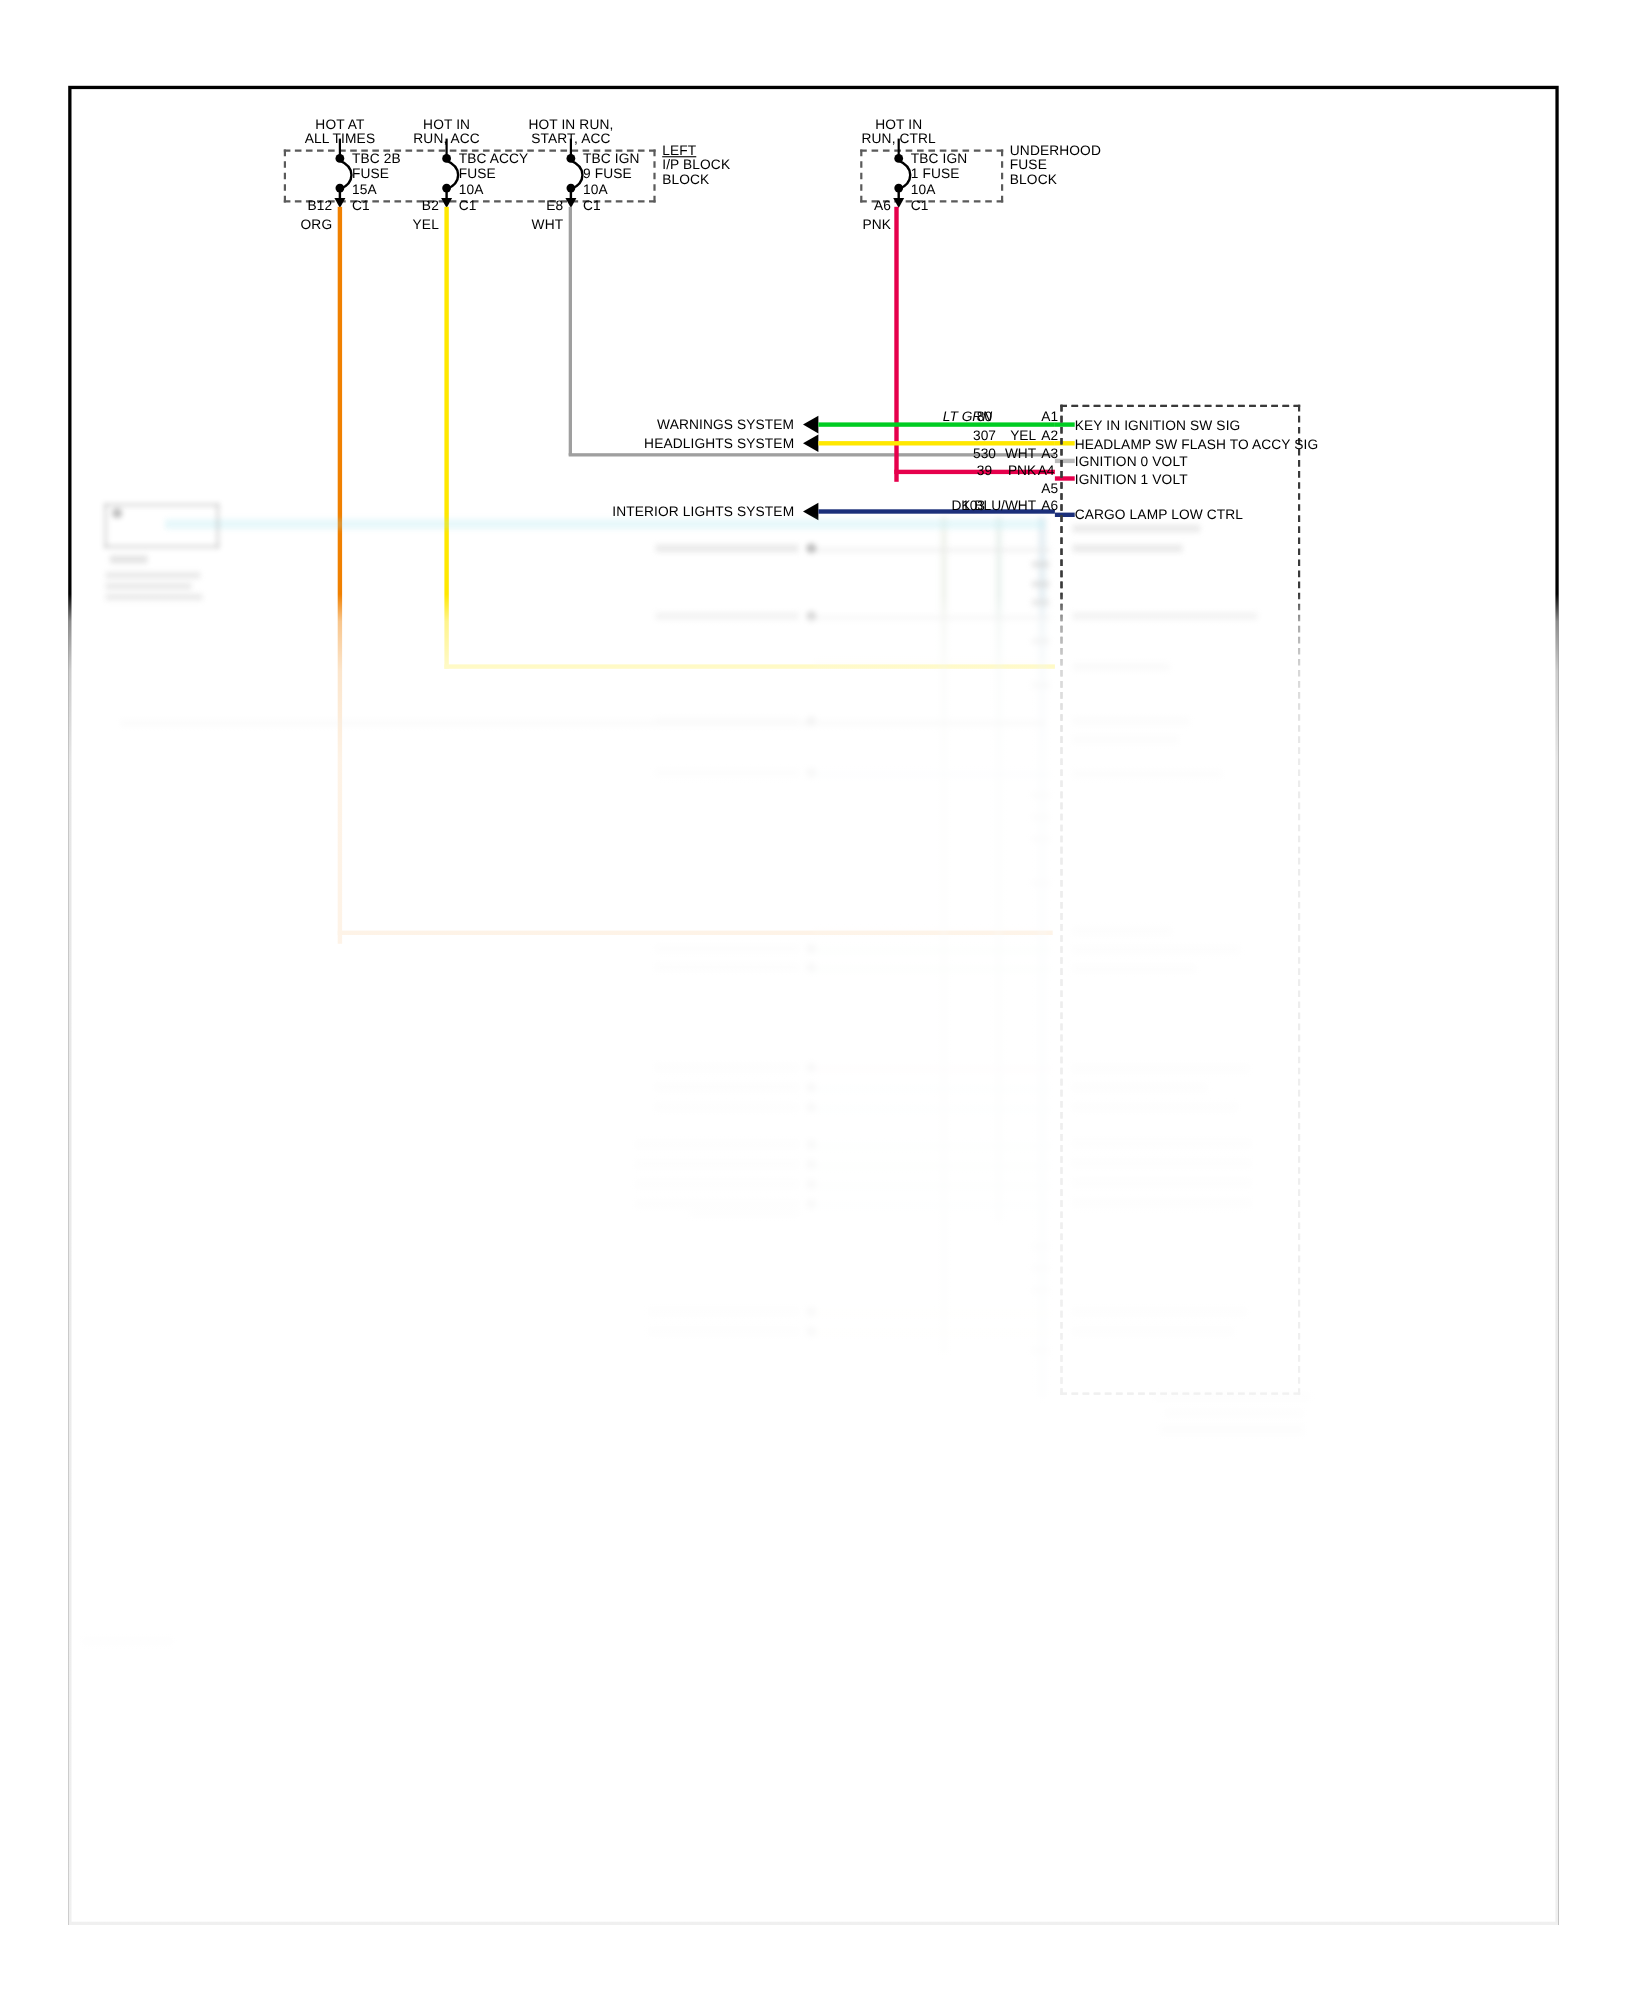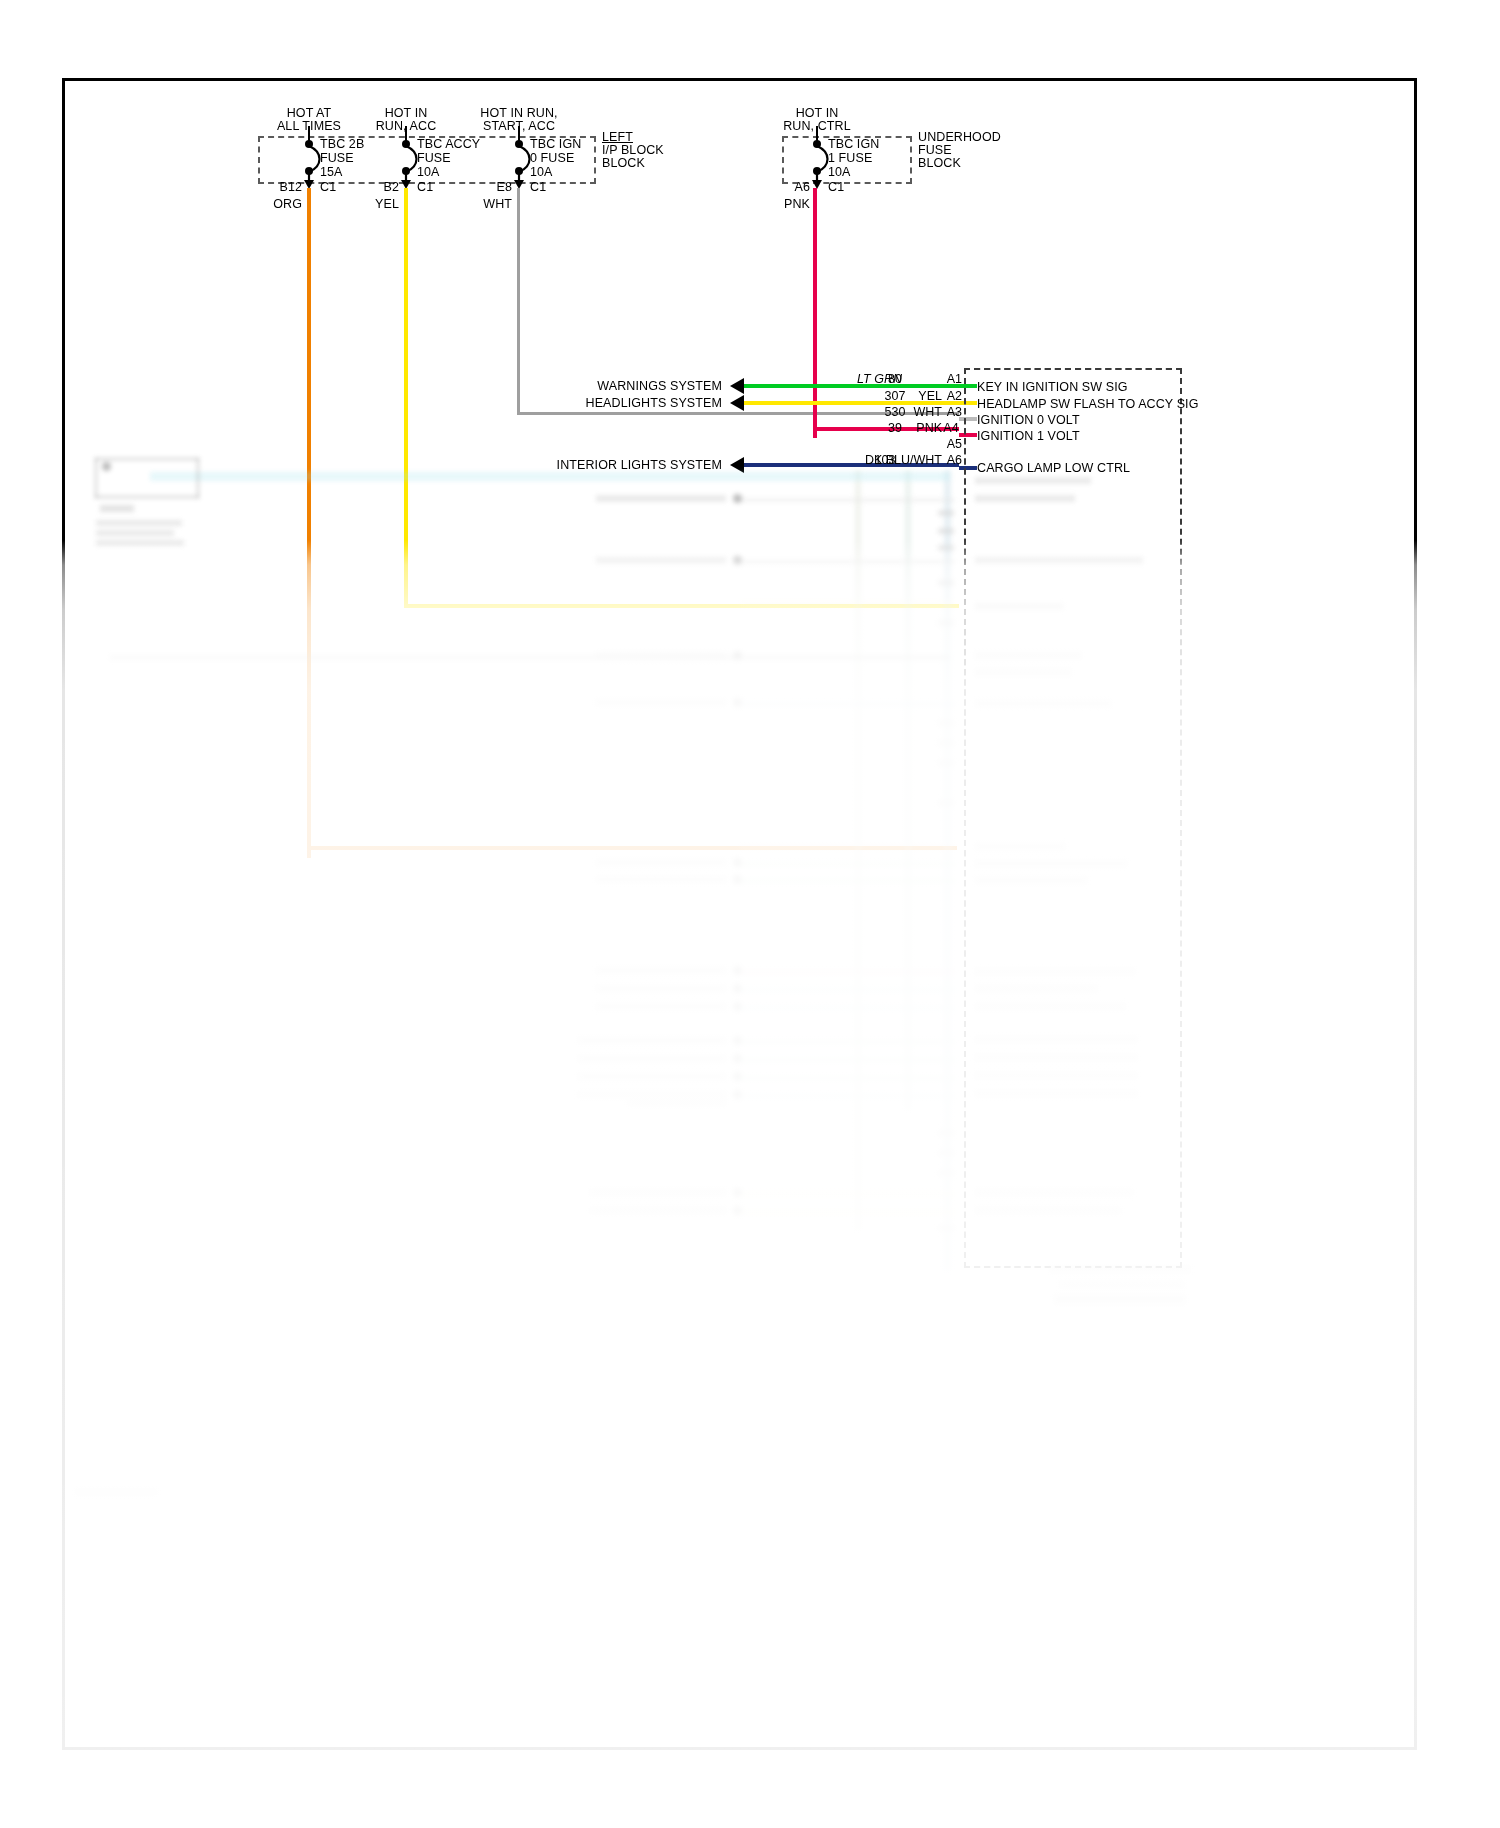--- a/index.html
+++ b/index.html
@@ -105,21 +105,21 @@
   <div class="dot" style="left:515px;top:140px;"></div>
   <svg class="fuse-sym" style="left:513px;top:144px;" viewBox="0 0 22 46">
     <path d="M6 2 C 20 8, 20 22, 6 28" fill="none" stroke="#000" stroke-width="2.2"></path>
   </svg>
   <div class="dot" style="left:515px;top:167px;"></div>
   <svg style="position:absolute;left:510px;top:170px;width:18px;height:20px;" viewBox="0 0 18 20">
     <line x1="9" y1="0" x2="9" y2="13" stroke="#000" stroke-width="2.2"></line>
     <polygon points="9,19 4,10 14,10" fill="#000"></polygon>
   </svg>
   <div class="t" style="left:530px;top:137px;">TBC IGN</div>
-  <div class="t" style="left:530px;top:151px;">0 FUSE</div>
+  <div class="t" style="left:530px;top:151px;">9 FUSE</div>
   <div class="t" style="left:530px;top:165px;">10A</div>
   <div class="t r" style="left:512px;top:180px;">E8</div>
   <div class="t" style="left:530px;top:180px;">C1</div>
   <div class="t r" style="left:512px;top:197px;">WHT</div>
 
   <div class="t" style="left:602px;top:130px;text-decoration:underline;">LEFT</div>
   <div class="t" style="left:602px;top:143px;">I/P BLOCK</div>
   <div class="t" style="left:602px;top:156px;">BLOCK</div>
 
   <div class="t c" style="left:817px;top:106px;">HOT IN</div>

